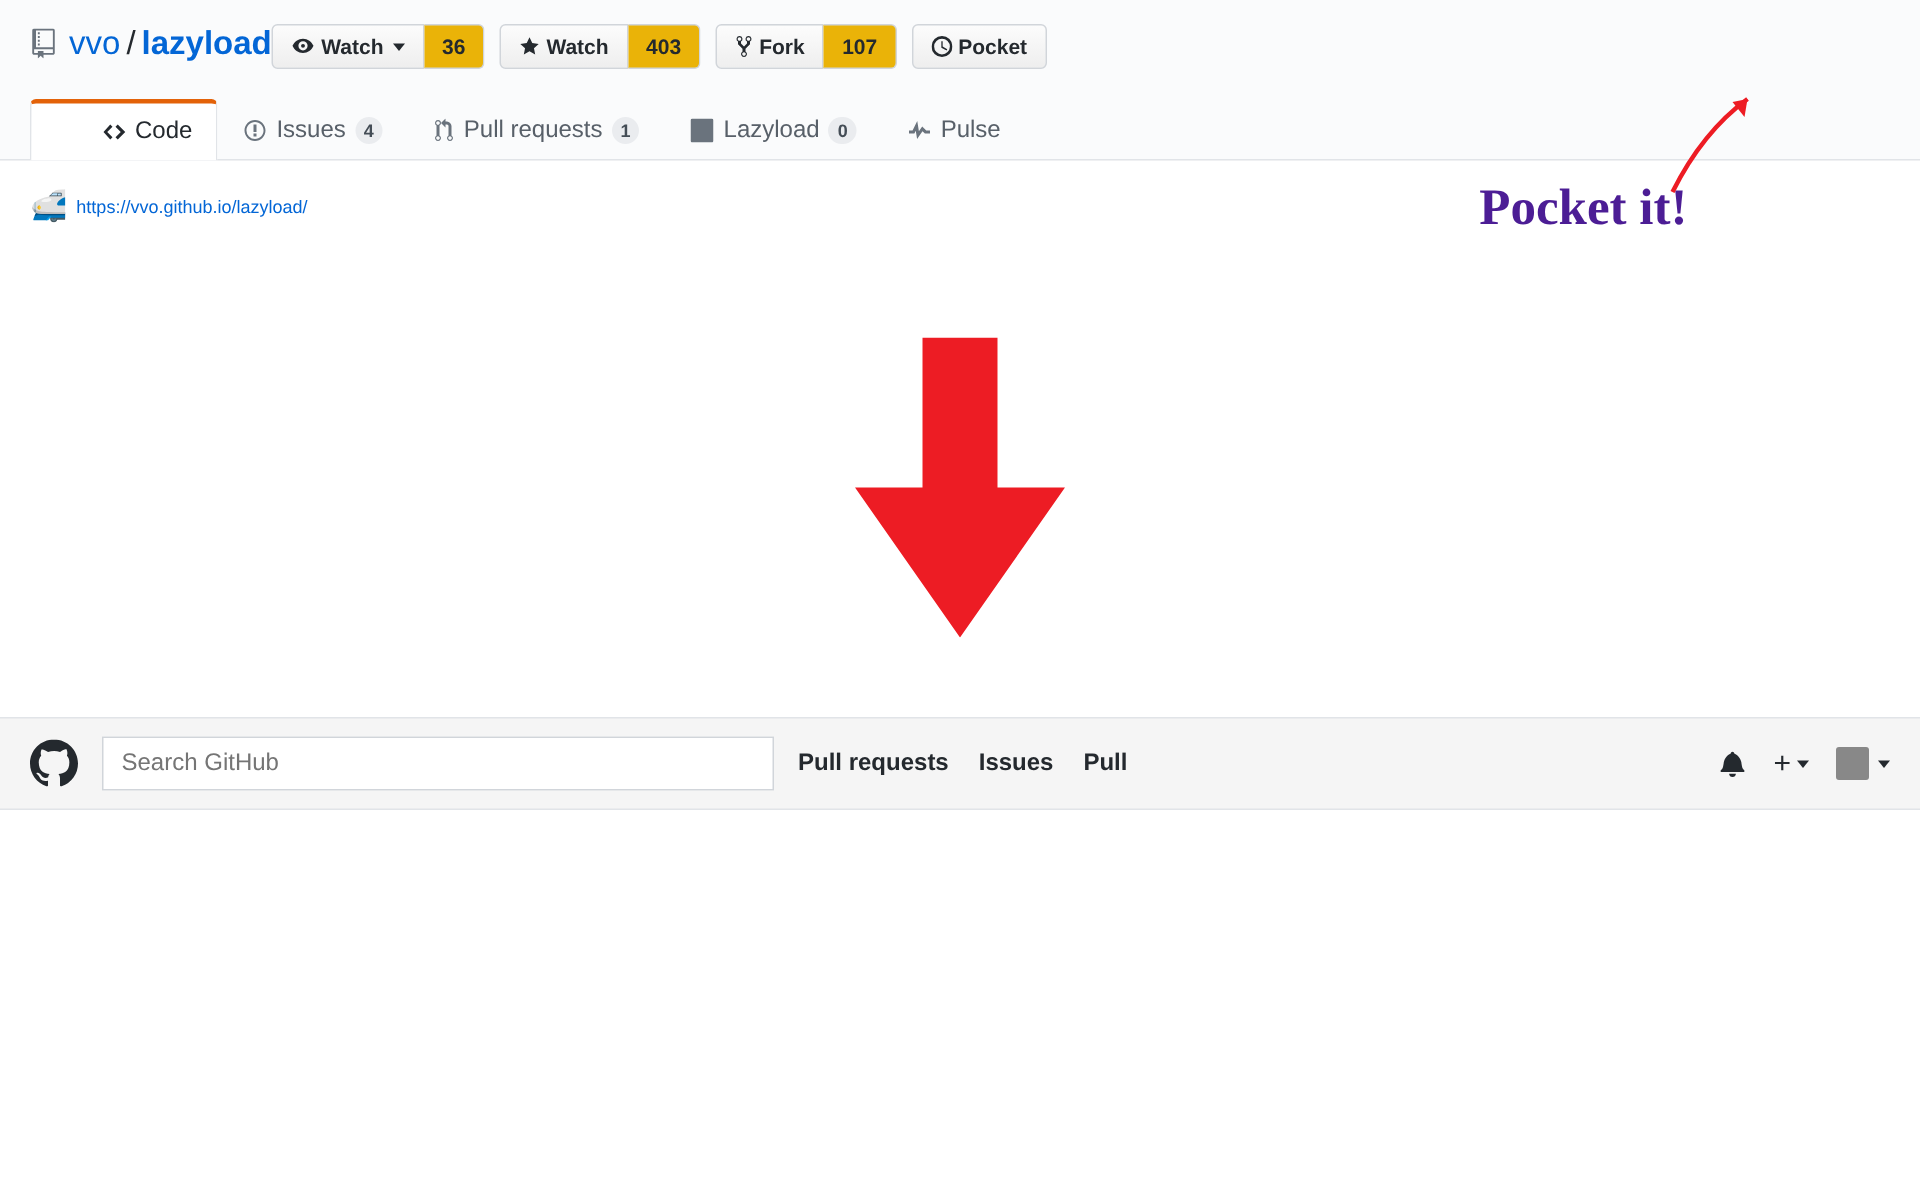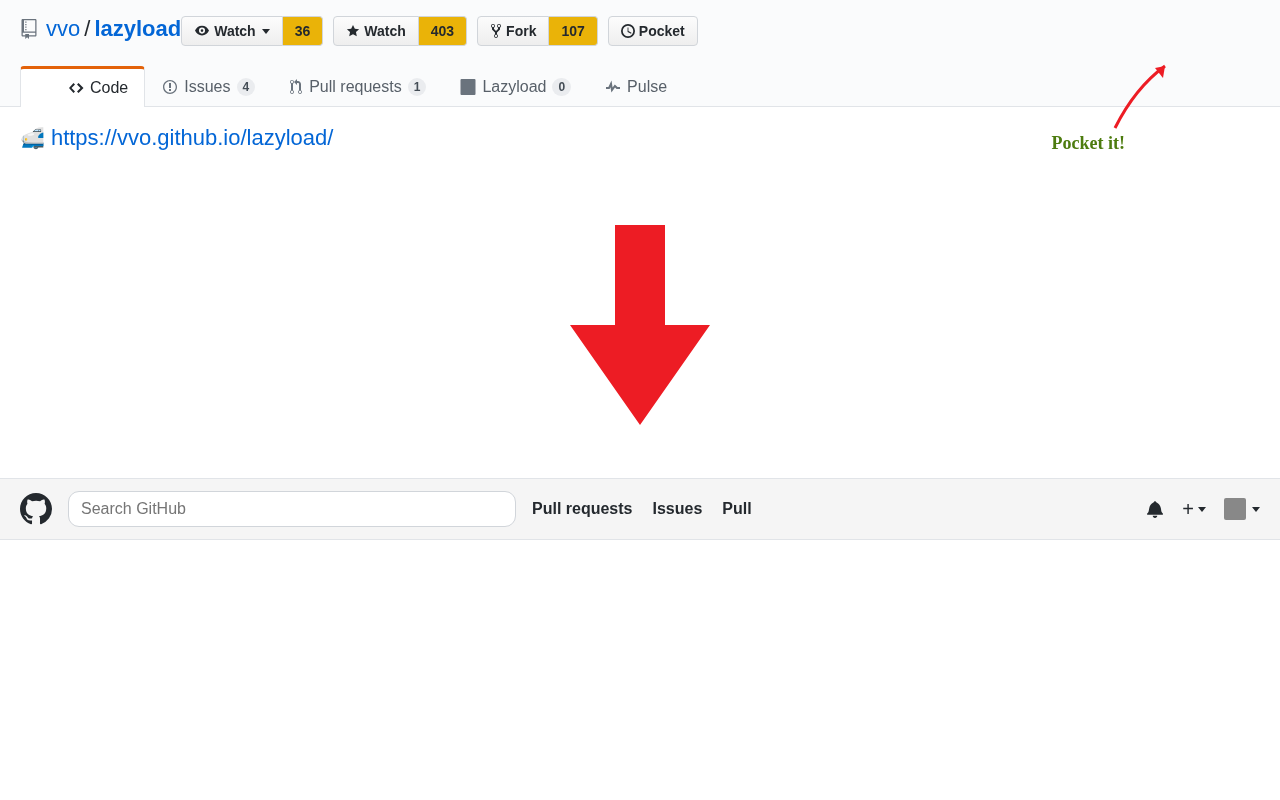--- a/index.html
+++ b/index.html
@@ -16,29 +16,29 @@
 .btn { background: linear-gradient(#fcfcfc,#eee); border: 1px solid #d1d5da; border-radius: 4px; padding: 6px 12px; font-size: 14px; font-weight: 700; color: #24292e; display: inline-flex; align-items: center; gap: 4px; cursor: pointer; }
 .btn-group .btn { border-radius: 4px 0 0 4px; }
 .btn-group .count { border: 1px solid #d1d5da; border-left: none; border-radius: 0 4px 4px 0; padding: 6px 12px; font-size: 14px; font-weight: 600; background: #eab308; }
 .caret-down { width:0; height:0; border-left:4px solid transparent; border-right:4px solid transparent; border-top:5px solid #24292e; margin-left: 2px; }
 .reponav { display: flex; gap: 0; }
 .reponav-item { padding: 10px 16px; color: #586069; font-size: 16px; display: flex; align-items: center; gap: 6px; border: 1px solid transparent; border-bottom: none; cursor: pointer; }
 .reponav-item.active { background: #fff; border-color: #e36209 #e1e4e8 transparent; border-top: 3px solid #e36209; border-radius: 4px 4px 0 0; color: #24292e; font-weight: 400; margin-bottom: -1px; padding-left: 47px; }
 .counter { background: #eaecef; color: #444d56; border-radius: 20px; padding: 2px 6px; font-size: 12px; font-weight: 600; }
 .repo-desc { padding: 18px 20px; font-size: 18px; display: flex; align-items: center; gap: 6px; }
 .repo-desc .emoji { font-size: 20px; }
-.repo-desc a { font-size: 22px; text-align: center; }
-.annotation-1 { position: absolute; right: 155px; top: 133px; color: #4d7c0f; font-family: "Comic Sans MS", cursive; font-weight: 700; font-size: 18px; }
+.repo-desc a { font-size: 12px; text-align: center; }
+.annotation-1 { position: absolute; right: 155px; top: 120px; color: #4c1d95; font-family: "Comic Sans MS", cursive; font-weight: 700; font-size: 34px; }
 .arrow-curve-1 { position: absolute; right: 95px; top: 58px; }
 .big-arrow { position: absolute; left: 570px; top: 225px; }
 .bottom { position: absolute; top: 478px; width: 100%; }
 .gh-header { background: #f5f5f5; border-top: 1px solid #e1e4e8; border-bottom: 1px solid #e1e4e8; padding: 12px 20px; display: flex; align-items: center; gap: 16px; }
 .gh-logo { fill: #24292e; }
 .search { flex: 0 0 448px; }
-.search input { width: 100%; padding: 8px 12px; border: 1px solid #d1d5da; border-radius: 11px; font-size: 16px; background: #fff; }
+.search input { width: 100%; padding: 8px 12px; border: 1px solid #d1d5da; border-radius: 0; font-size: 16px; background: #fff; }
 .header-nav { display: flex; gap: 20px; font-size: 16px; font-weight: 600; color: #24292e; }
 .header-nav span { cursor: pointer; }
 .header-right { margin-left: auto; display: flex; align-items: center; gap: 18px; }
 .avatar { width: 22px; height: 22px; background: #888; border-radius: 2px; display:inline-block; }
 svg { display: inline-block; vertical-align: text-bottom; }
 </style>
 </head>
 <body>
 
 <div class="top">

